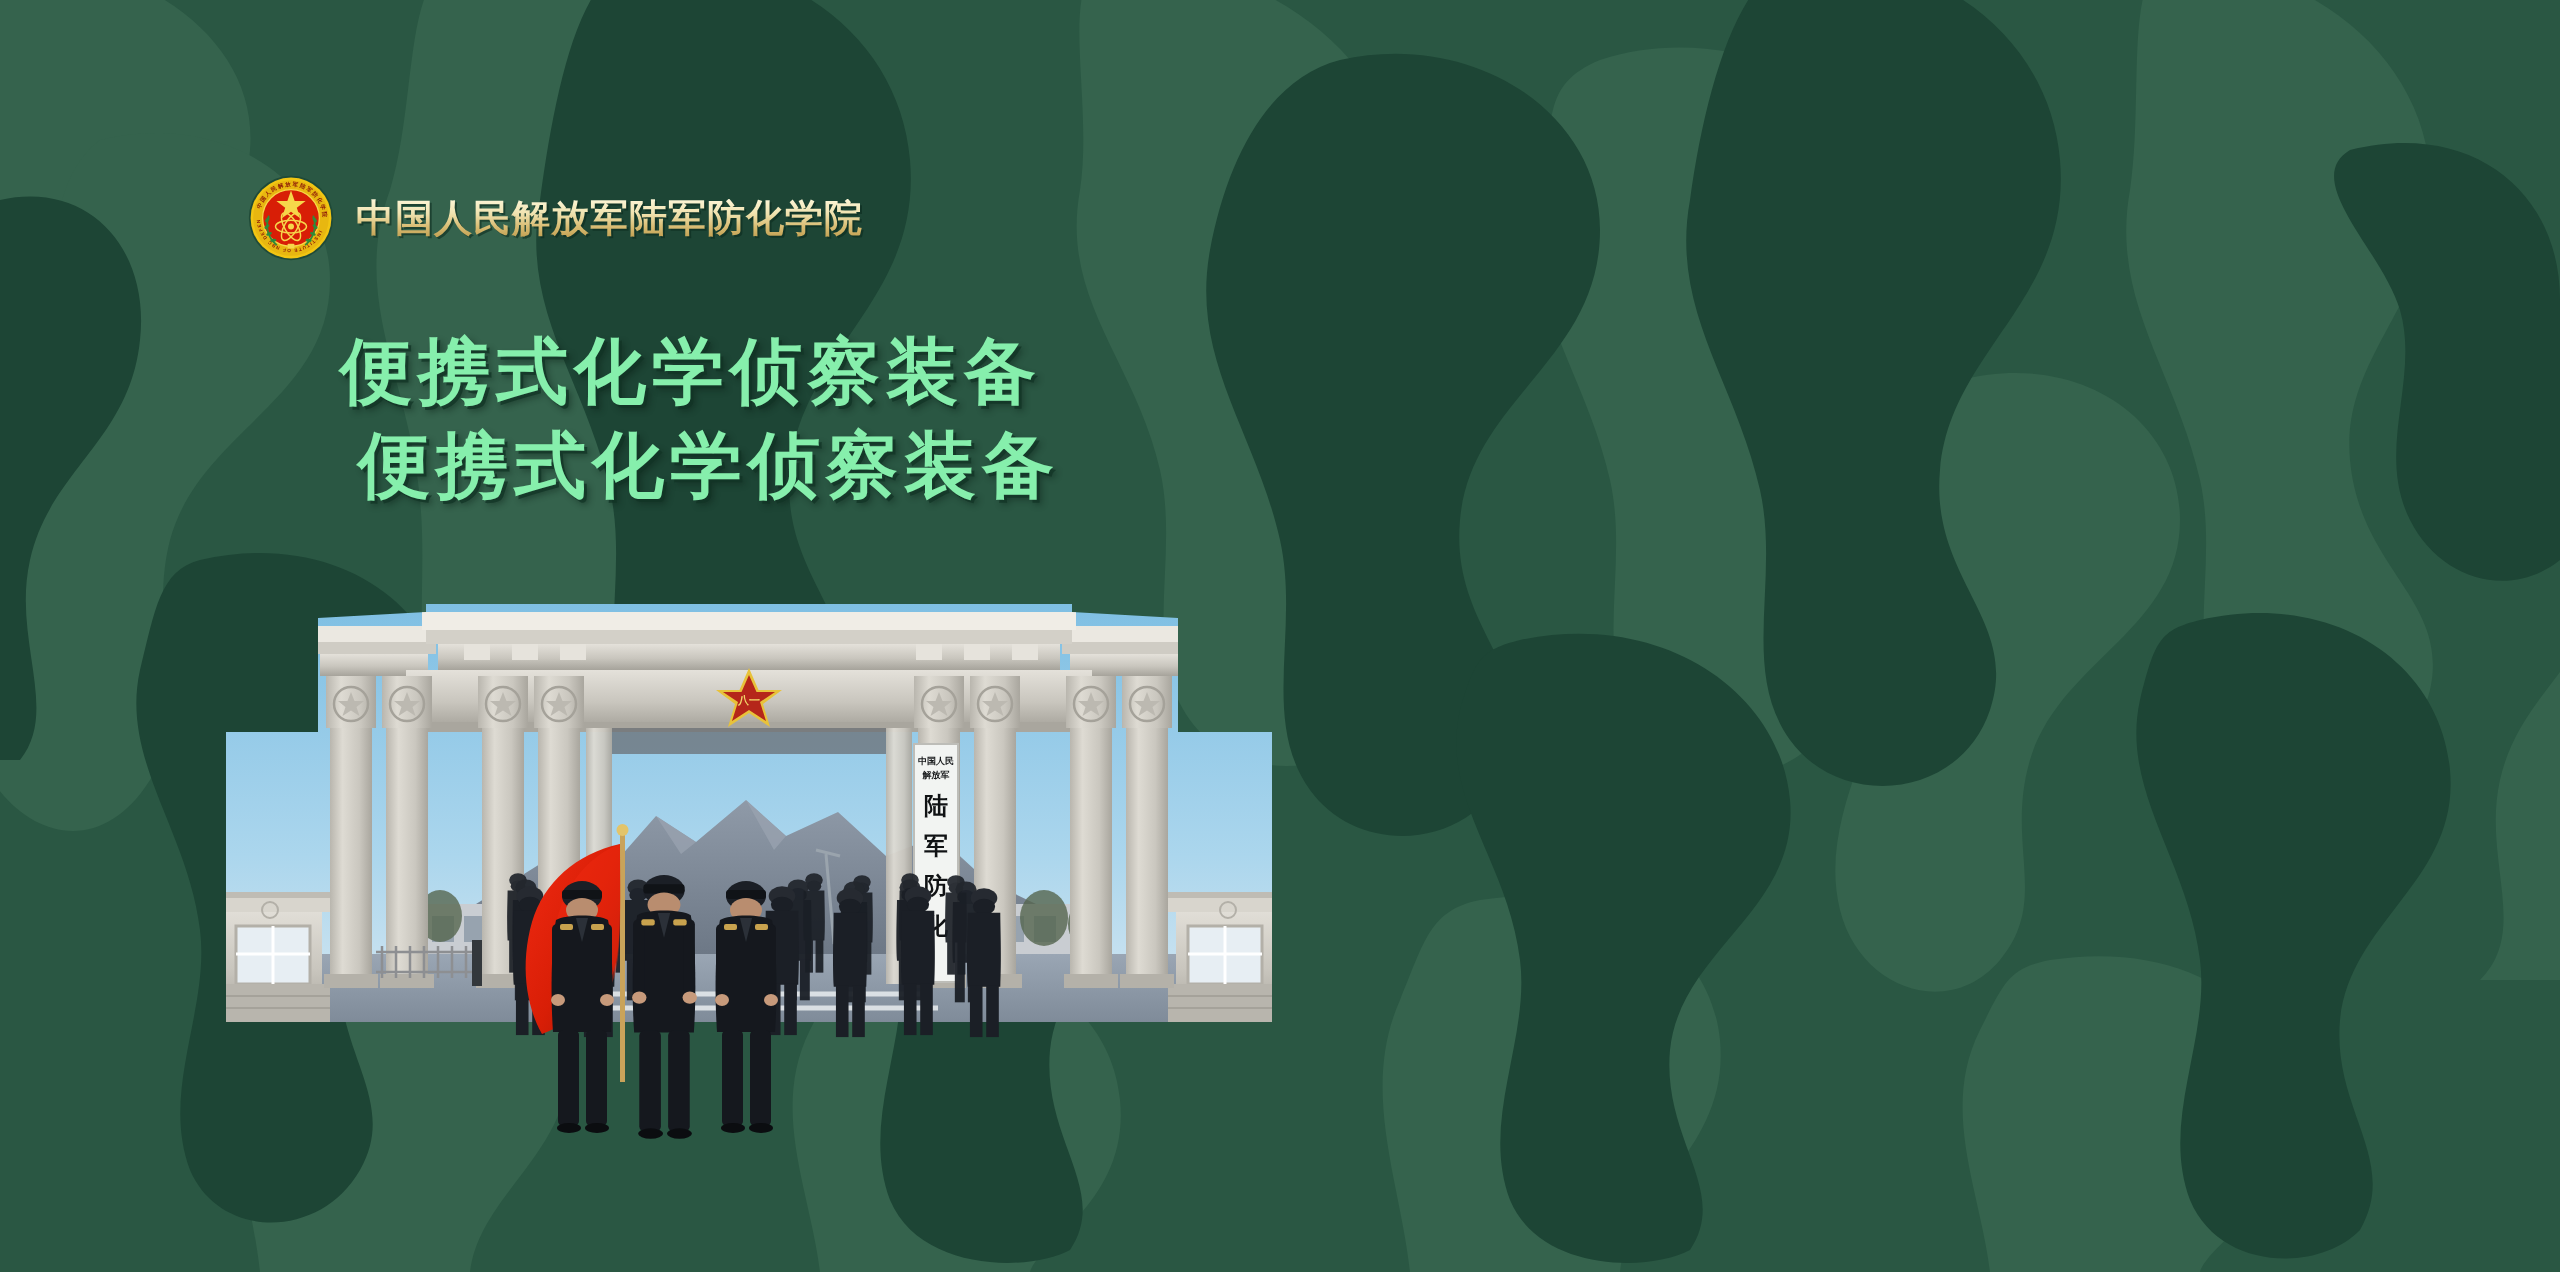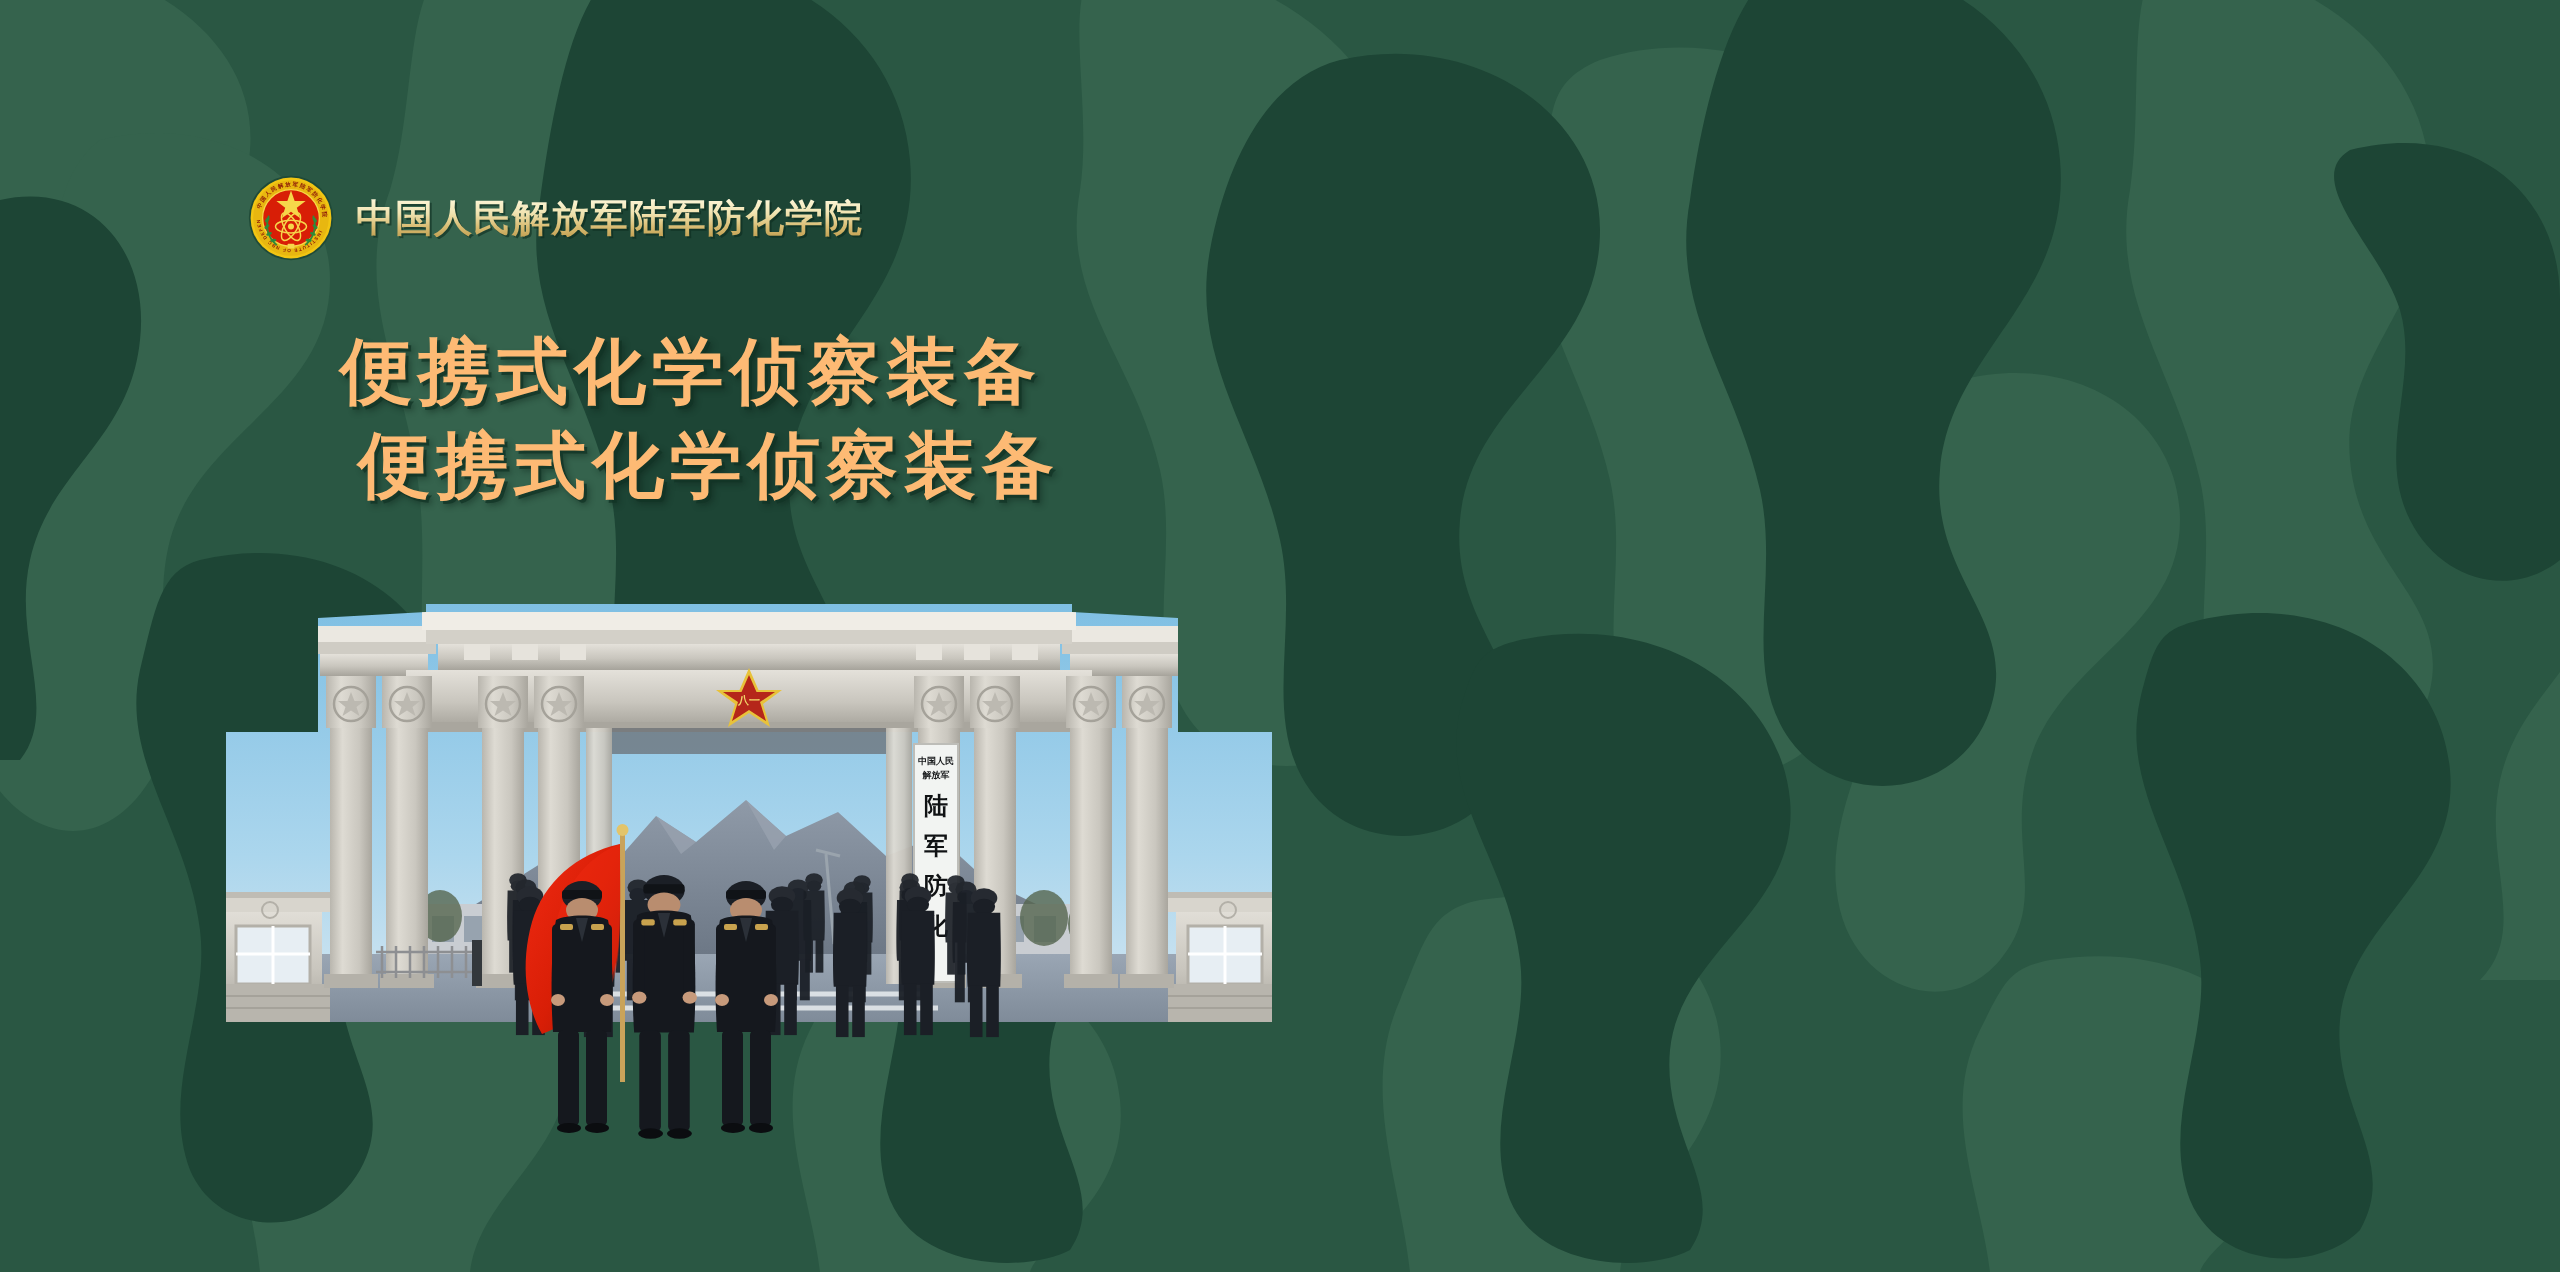--- a/index.html
+++ b/index.html
@@ -59,21 +59,21 @@
   #title-block {
     position: absolute;
     left: 332px;
     top: 336px;
     line-height: 1.0;
   }
   .title-line {
     font-size: 72px;
     font-weight: bold;
     letter-spacing: 6px;
-    color: #fdba74;
+    color: #86efac;
     text-shadow:
       3px 3px 0 rgba(18,52,38,0.75),
       5px 5px 6px rgba(10,32,22,0.45);
     white-space: nowrap;
   }
   #title-line-1 { margin-left: 8px; margin-bottom: 22px; }
   #title-line-2 { margin-left: 26px; }
 
   
   #photo {

